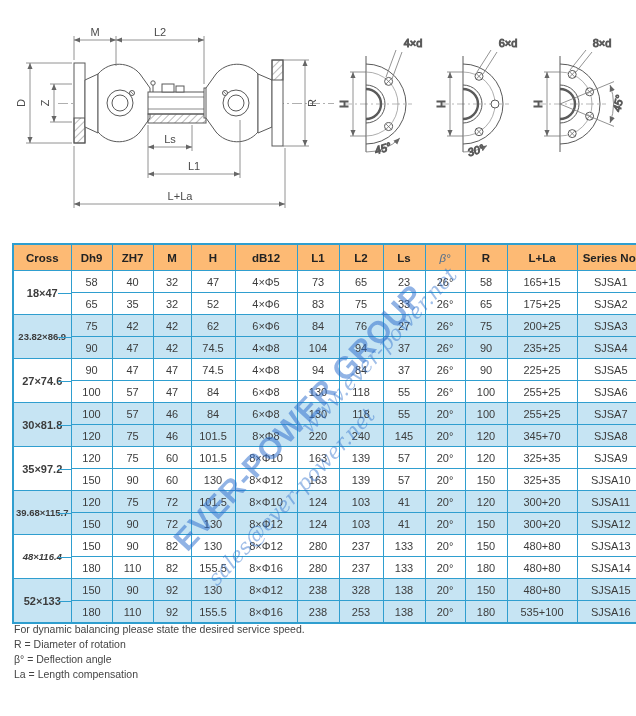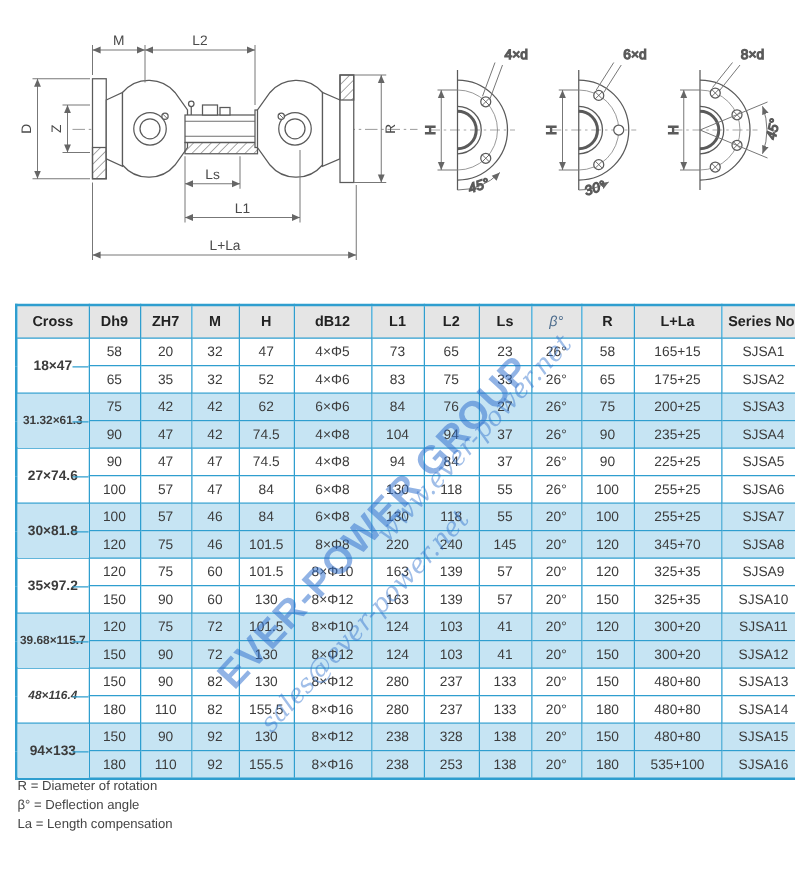--- a/index.html
+++ b/index.html
@@ -7,21 +7,21 @@
         font-family:"Liberation Sans",sans-serif;}
   
   .drawing{position:absolute;left:0;top:0;width:636px;height:238px;}
   svg text{font-family:"Liberation Sans",sans-serif;font-size:11px;fill:#4a4a4a;}
   
   .table-wrap{position:absolute;left:12px;top:243px;width:612px;}
   table.spec{border-collapse:collapse;table-layout:fixed;width:612px;
              border:2px solid #2f9ecf;}
   table.spec th,table.spec td{border:1px solid #2f9ecf;text-align:center;
              font-size:11px;color:#3c3c3c;height:21px;padding:0 1px;overflow:hidden;}
-  table.spec thead th{background:#e5e5e5;font-weight:bold;color:#222;height:25px;font-size:11.5px;}
+  table.spec thead th{background:#fdba74;font-weight:bold;color:#222;height:25px;font-size:11.5px;}
   table.spec thead th:nth-child(10){font-style:italic;color:#4f6e8e;font-weight:normal;}
   table.spec tr.alt td{background:#c6e4f3;}
   td.cross{font-weight:bold;color:#101010;position:relative;}
   td.cross::after{content:'';position:absolute;right:0;top:50%;width:13px;border-top:1px solid #2f9ecf;}
   
   .notes{position:absolute;left:14px;top:622px;font-size:10.5px;color:#454545;line-height:15px;}
   
   .wm{position:absolute;pointer-events:none;white-space:nowrap;z-index:6;transform-origin:0 50%;}
   .wm-big{left:180px;top:528px;transform:rotate(-47deg);font-weight:bold;font-size:31px;
           letter-spacing:1px;color:rgba(44,110,205,0.52);}
@@ -240,21 +240,21 @@
             <th>β°</th>
             <th>R</th>
             <th>L+La</th>
             <th>Series No.</th>
           </tr>
         </thead>
       <tbody>
           <tr>
             <td rowspan="2" class="cross">18×47</td>
             <td>58</td>
-            <td>20</td>
+            <td>40</td>
             <td>32</td>
             <td>47</td>
             <td>4×Φ5</td>
             <td>73</td>
             <td>65</td>
             <td>23</td>
             <td>26°</td>
             <td>58</td>
             <td>165+15</td>
             <td>SJSA1</td>
@@ -267,21 +267,21 @@
             <td>4×Φ6</td>
             <td>83</td>
             <td>75</td>
             <td>33</td>
             <td>26°</td>
             <td>65</td>
             <td>175+25</td>
             <td>SJSA2</td>
           </tr>
           <tr class="alt">
-            <td rowspan="2" class="cross" style="font-size: 9.5px;">31.32×61.3</td>
+            <td rowspan="2" class="cross" style="font-size: 9.5px;">23.82×86.9</td>
             <td>75</td>
             <td>42</td>
             <td>42</td>
             <td>62</td>
             <td>6×Φ6</td>
             <td>84</td>
             <td>76</td>
             <td>27</td>
             <td>26°</td>
             <td>75</td>
@@ -441,21 +441,21 @@
             <td>8×Φ16</td>
             <td>280</td>
             <td>237</td>
             <td>133</td>
             <td>20°</td>
             <td>180</td>
             <td>480+80</td>
             <td>SJSA14</td>
           </tr>
           <tr class="alt">
-            <td rowspan="2" class="cross">94×133</td>
+            <td rowspan="2" class="cross">52×133</td>
             <td>150</td>
             <td>90</td>
             <td>92</td>
             <td>130</td>
             <td>8×Φ12</td>
             <td>238</td>
             <td>328</td>
             <td>138</td>
             <td>20°</td>
             <td>150</td>
@@ -478,18 +478,19 @@
           </tr>
         </tbody>
     </table>
   </div>
 
   <div class="wm wm-big">EVER-POWER GROUP</div>
   <div class="wm wm-script wm-www">www.ever-power.net</div>
   <div class="wm wm-script wm-sales">sales@ever-power.net</div>
 
   <div class="notes">
+    <div>For dynamic balancing please state the desired service speed.</div>
     <div>R   = Diameter of rotation</div>
     <div>β°  = Deflection angle</div>
     <div>La = Length compensation</div>
   </div>
 
 </div>
 
 </body></html>

